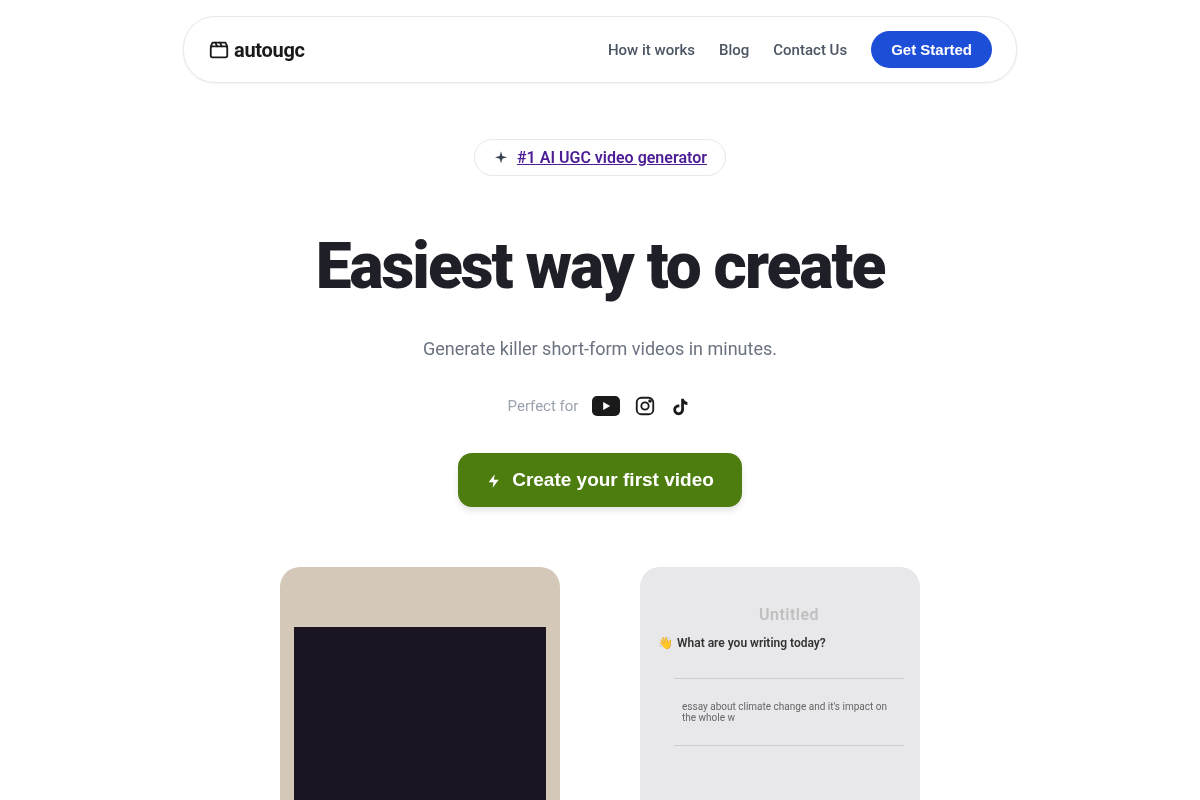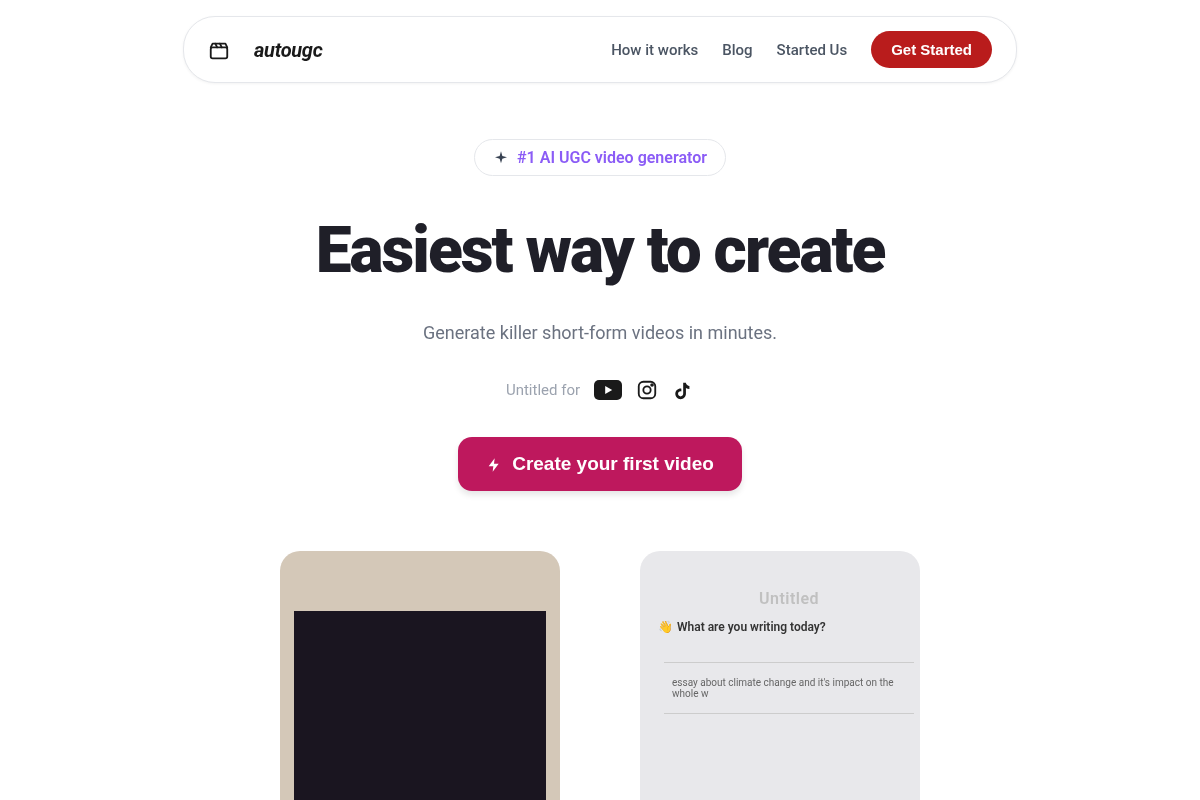--- a/index.html
+++ b/index.html
@@ -21,23 +21,22 @@
       border: 1px solid #e5e7eb;
       border-radius: 32px;
       padding: 14px 24px;
       display: flex;
       align-items: center;
       justify-content: space-between;
       box-shadow: 0 1px 3px rgba(0,0,0,0.05);
     }
     .logo {
       display: flex;
-      align-items: flex-end;
-      gap: 24px;
-      font-style: italic;
+      align-items: center;
+      gap: 4px;
     }
     .logo-icon {
       width: 22px;
       height: 22px;
     }
     .logo-text {
       font-size: 20px;
       font-weight: 700;
       color: #1a1a1a;
       letter-spacing: -0.3px;
@@ -47,21 +46,21 @@
       align-items: center;
       gap: 24px;
     }
     .nav-link {
       font-size: 15px;
       color: #4b5563;
       font-weight: 500;
       cursor: pointer;
     }
     .btn-get-started {
-      background: #b91c1c;
+      background: #1d4ed8;
       color: #ffffff;
       border: none;
       border-radius: 24px;
       padding: 10px 20px;
       font-size: 15px;
       font-weight: 600;
       cursor: pointer;
     }
     .hero {
       text-align: center;
@@ -69,34 +68,35 @@
     }
     .badge {
       display: inline-flex;
       align-items: center;
       gap: 8px;
       border: 1px solid #e5e7eb;
       border-radius: 24px;
       padding: 8px 18px;
       font-size: 16px;
       font-weight: 600;
-      color: #8b5cf6;
+      color: #4c1d95;
+      text-decoration: underline;
     }
     .badge-icon {
       width: 16px;
       height: 16px;
       color: #374151;
     }
     .headline {
       font-size: 64px;
       font-weight: 900;
       color: #1f1f28;
       line-height: 1.1;
       letter-spacing: -2px;
-      margin-top: 40px;
+      margin-top: 56px;
     }
     .subtitle {
       font-size: 18px;
       color: #6b7280;
       margin-top: 36px;
       font-weight: 400;
     }
     .perfect-row {
       display: flex;
       align-items: center;
@@ -128,21 +128,21 @@
       top: 50%;
       transform: translate(-40%, -50%);
       border-left: 7px solid #fff;
       border-top: 4px solid transparent;
       border-bottom: 4px solid transparent;
     }
     .cta-button {
       display: inline-flex;
       align-items: center;
       gap: 10px;
-      background: #be185d;
+      background: #4d7c0f;
       color: #ffffff;
       border: none;
       border-radius: 14px;
       padding: 16px 28px;
       font-size: 19px;
       font-weight: 600;
       cursor: pointer;
       margin-top: 36px;
       box-shadow: 0 4px 6px rgba(0,0,0,0.1);
     }
@@ -200,45 +200,45 @@
       margin-bottom: 28px;
     }
     .preview-2-wave {
       font-size: 12px;
       margin-right: 4px;
     }
     .preview-2-box {
       border: 1px solid #ccc;
       border-left: none;
       border-right: none;
-      padding: 14px 8px;
+      padding: 22px 8px;
       font-size: 10px;
       color: #666;
-      margin: 18px 6px;
+      margin: 18px 16px;
     }
   </style>
 </head>
 <body>
 
 <nav class="navbar">
   <div class="logo">
     <span class="logo-icon">
       <svg viewBox="0 0 24 24" fill="none" stroke="#1a1a1a" stroke-width="2" stroke-linecap="round" stroke-linejoin="round">
         <rect x="3" y="8" width="18" height="12" rx="2"></rect>
         <path d="M3 8 L5 4 L19 4 L21 8"></path>
         <path d="M8 4 L10 8"></path>
         <path d="M13 4 L15 8"></path>
       </svg>
     </span>
     <span class="logo-text">autougc</span>
   </div>
   <div class="nav-links">
     <span class="nav-link">How it works</span>
     <span class="nav-link">Blog</span>
-    <span class="nav-link">Started Us</span>
+    <span class="nav-link">Contact Us</span>
     <button class="btn-get-started">Get Started</button>
   </div>
 </nav>
 
 <section class="hero">
   <div class="badge">
     <span class="badge-icon">
       <svg viewBox="0 0 24 24" fill="#374151">
         <path d="M12 2 L14 9 L21 11 L14 13 L12 20 L10 13 L3 11 L10 9 Z"></path>
       </svg>
@@ -246,21 +246,21 @@
     <span>#1 AI UGC video generator</span>
   </div>
 
   <h1 class="headline">
     <span>Easiest way to create</span><br>
   </h1>
 
   <p class="subtitle">Generate killer short-form videos in minutes.</p>
 
   <div class="perfect-row">
-    <span class="perfect-label">Untitled for</span>
+    <span class="perfect-label">Perfect for</span>
     <span class="youtube-icon"></span>
     <span class="social-icon">
       <svg viewBox="0 0 24 24" fill="none" stroke="#1a1a1a" stroke-width="2">
         <rect x="3" y="3" width="18" height="18" rx="5"></rect>
         <circle cx="12" cy="12" r="4"></circle>
         <circle cx="17.5" cy="6.5" r="1" fill="#1a1a1a"></circle>
       </svg>
     </span>
     <span class="social-icon">
       <svg viewBox="0 0 24 24" fill="#1a1a1a">

